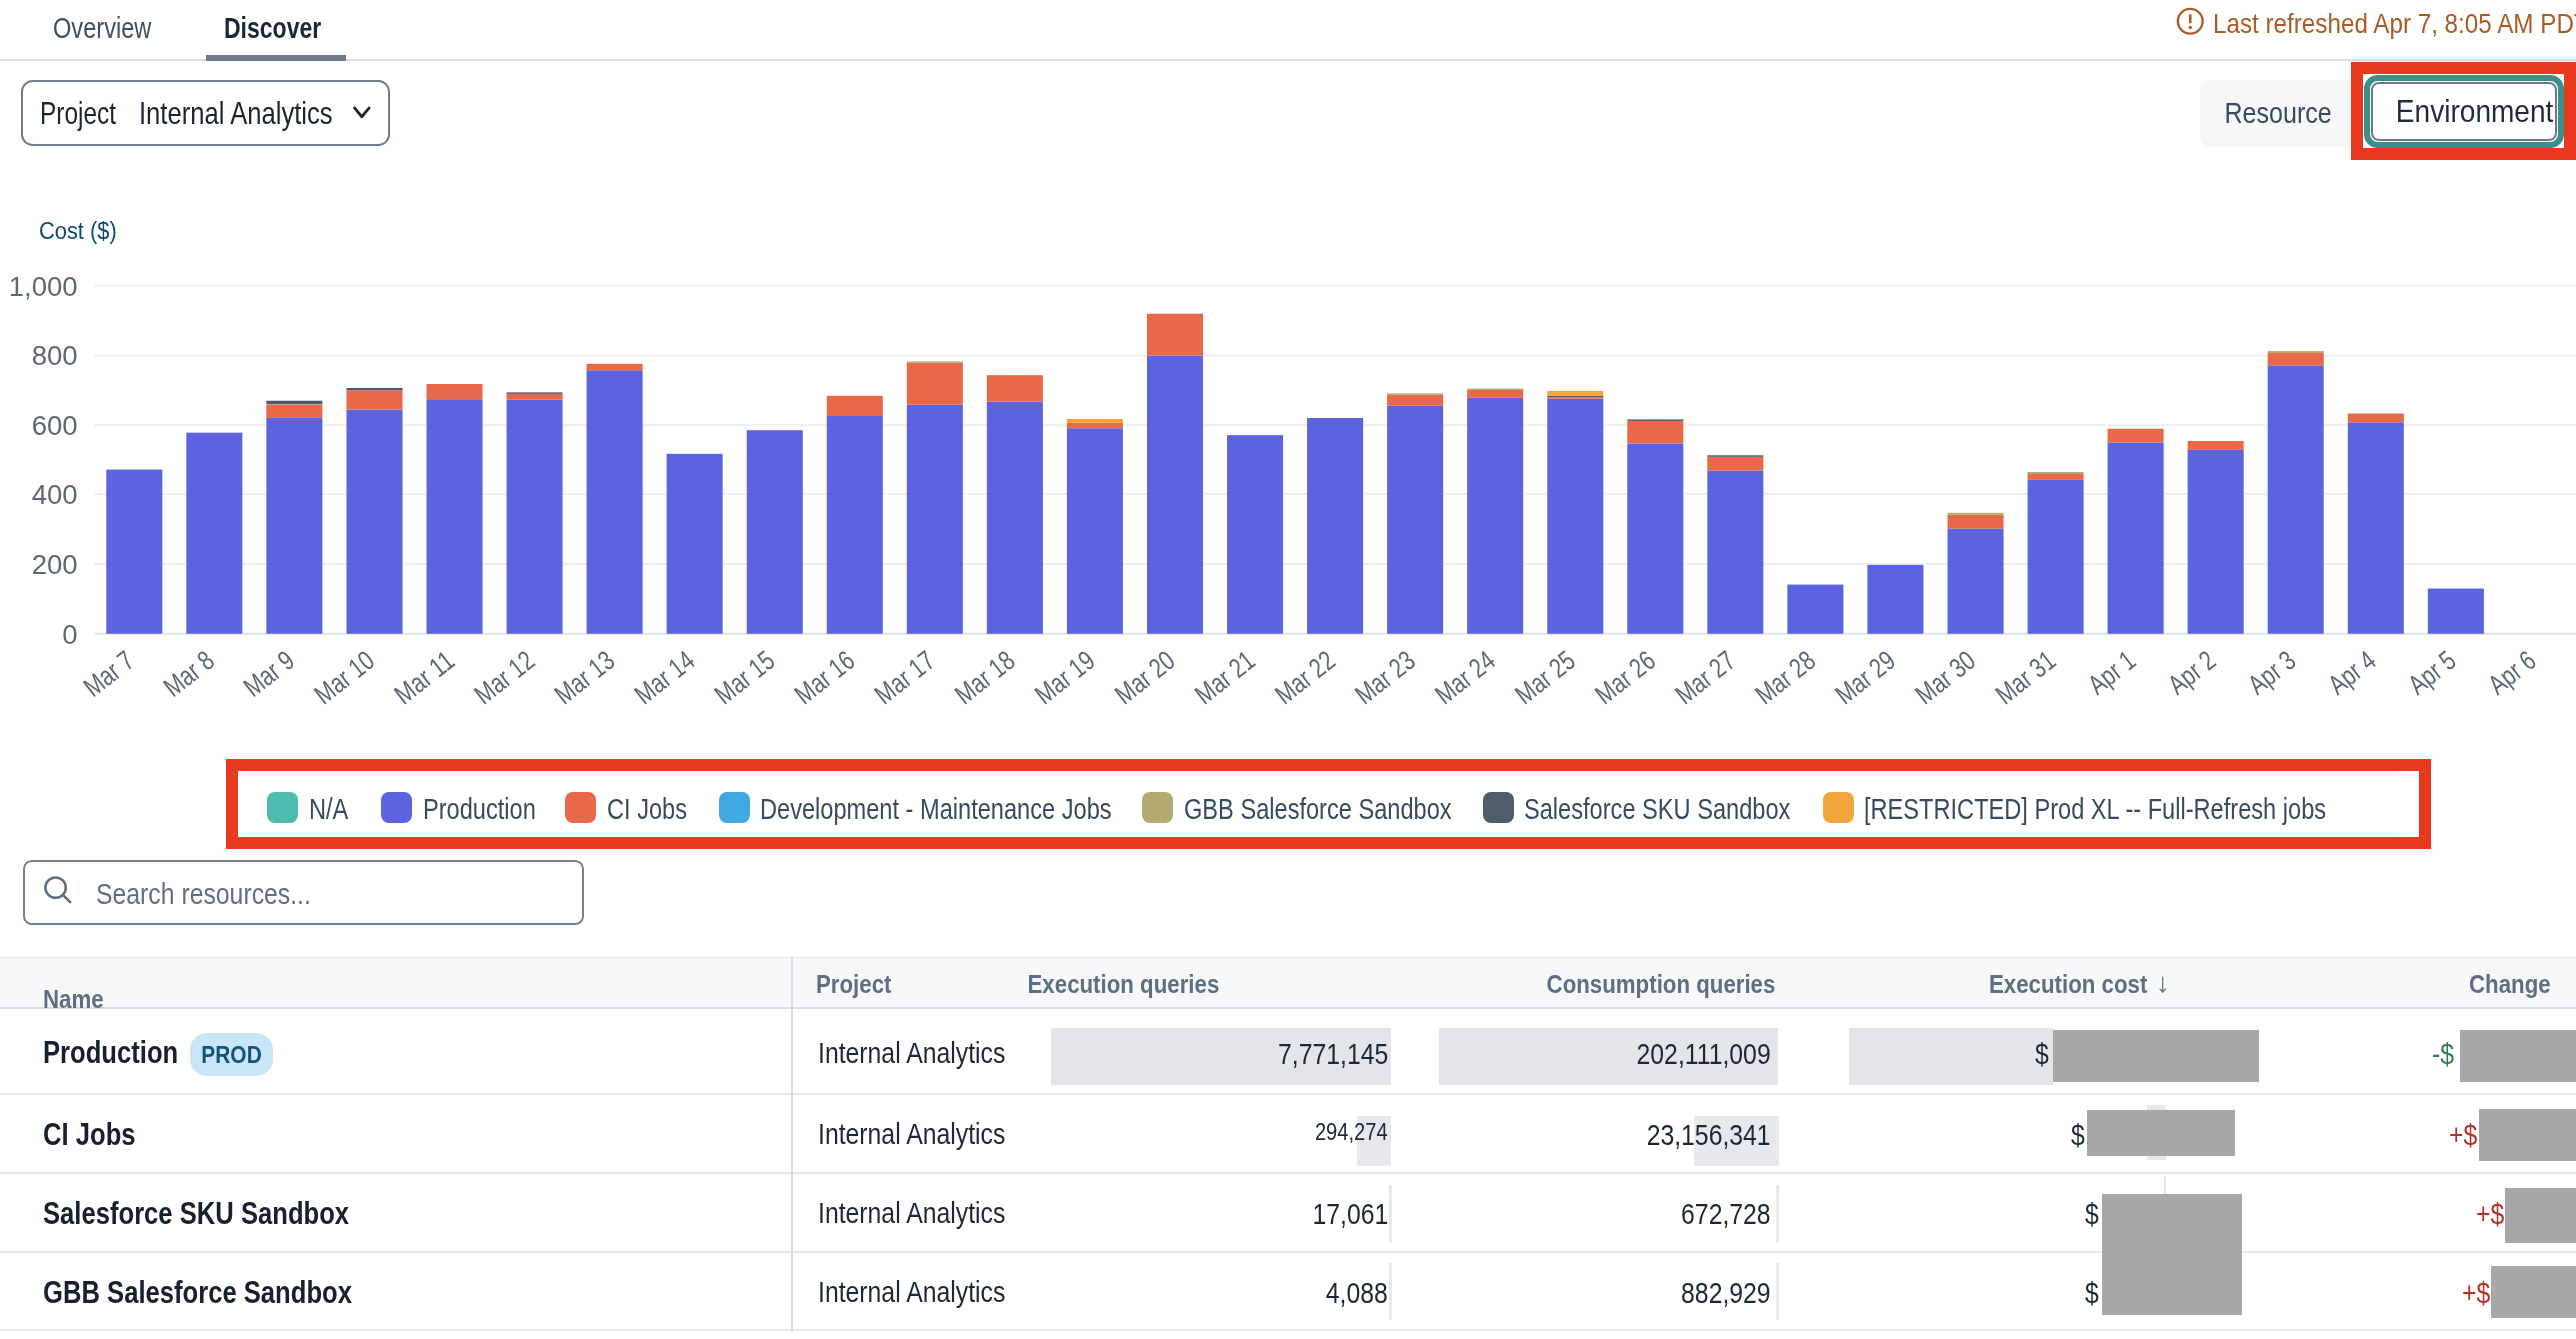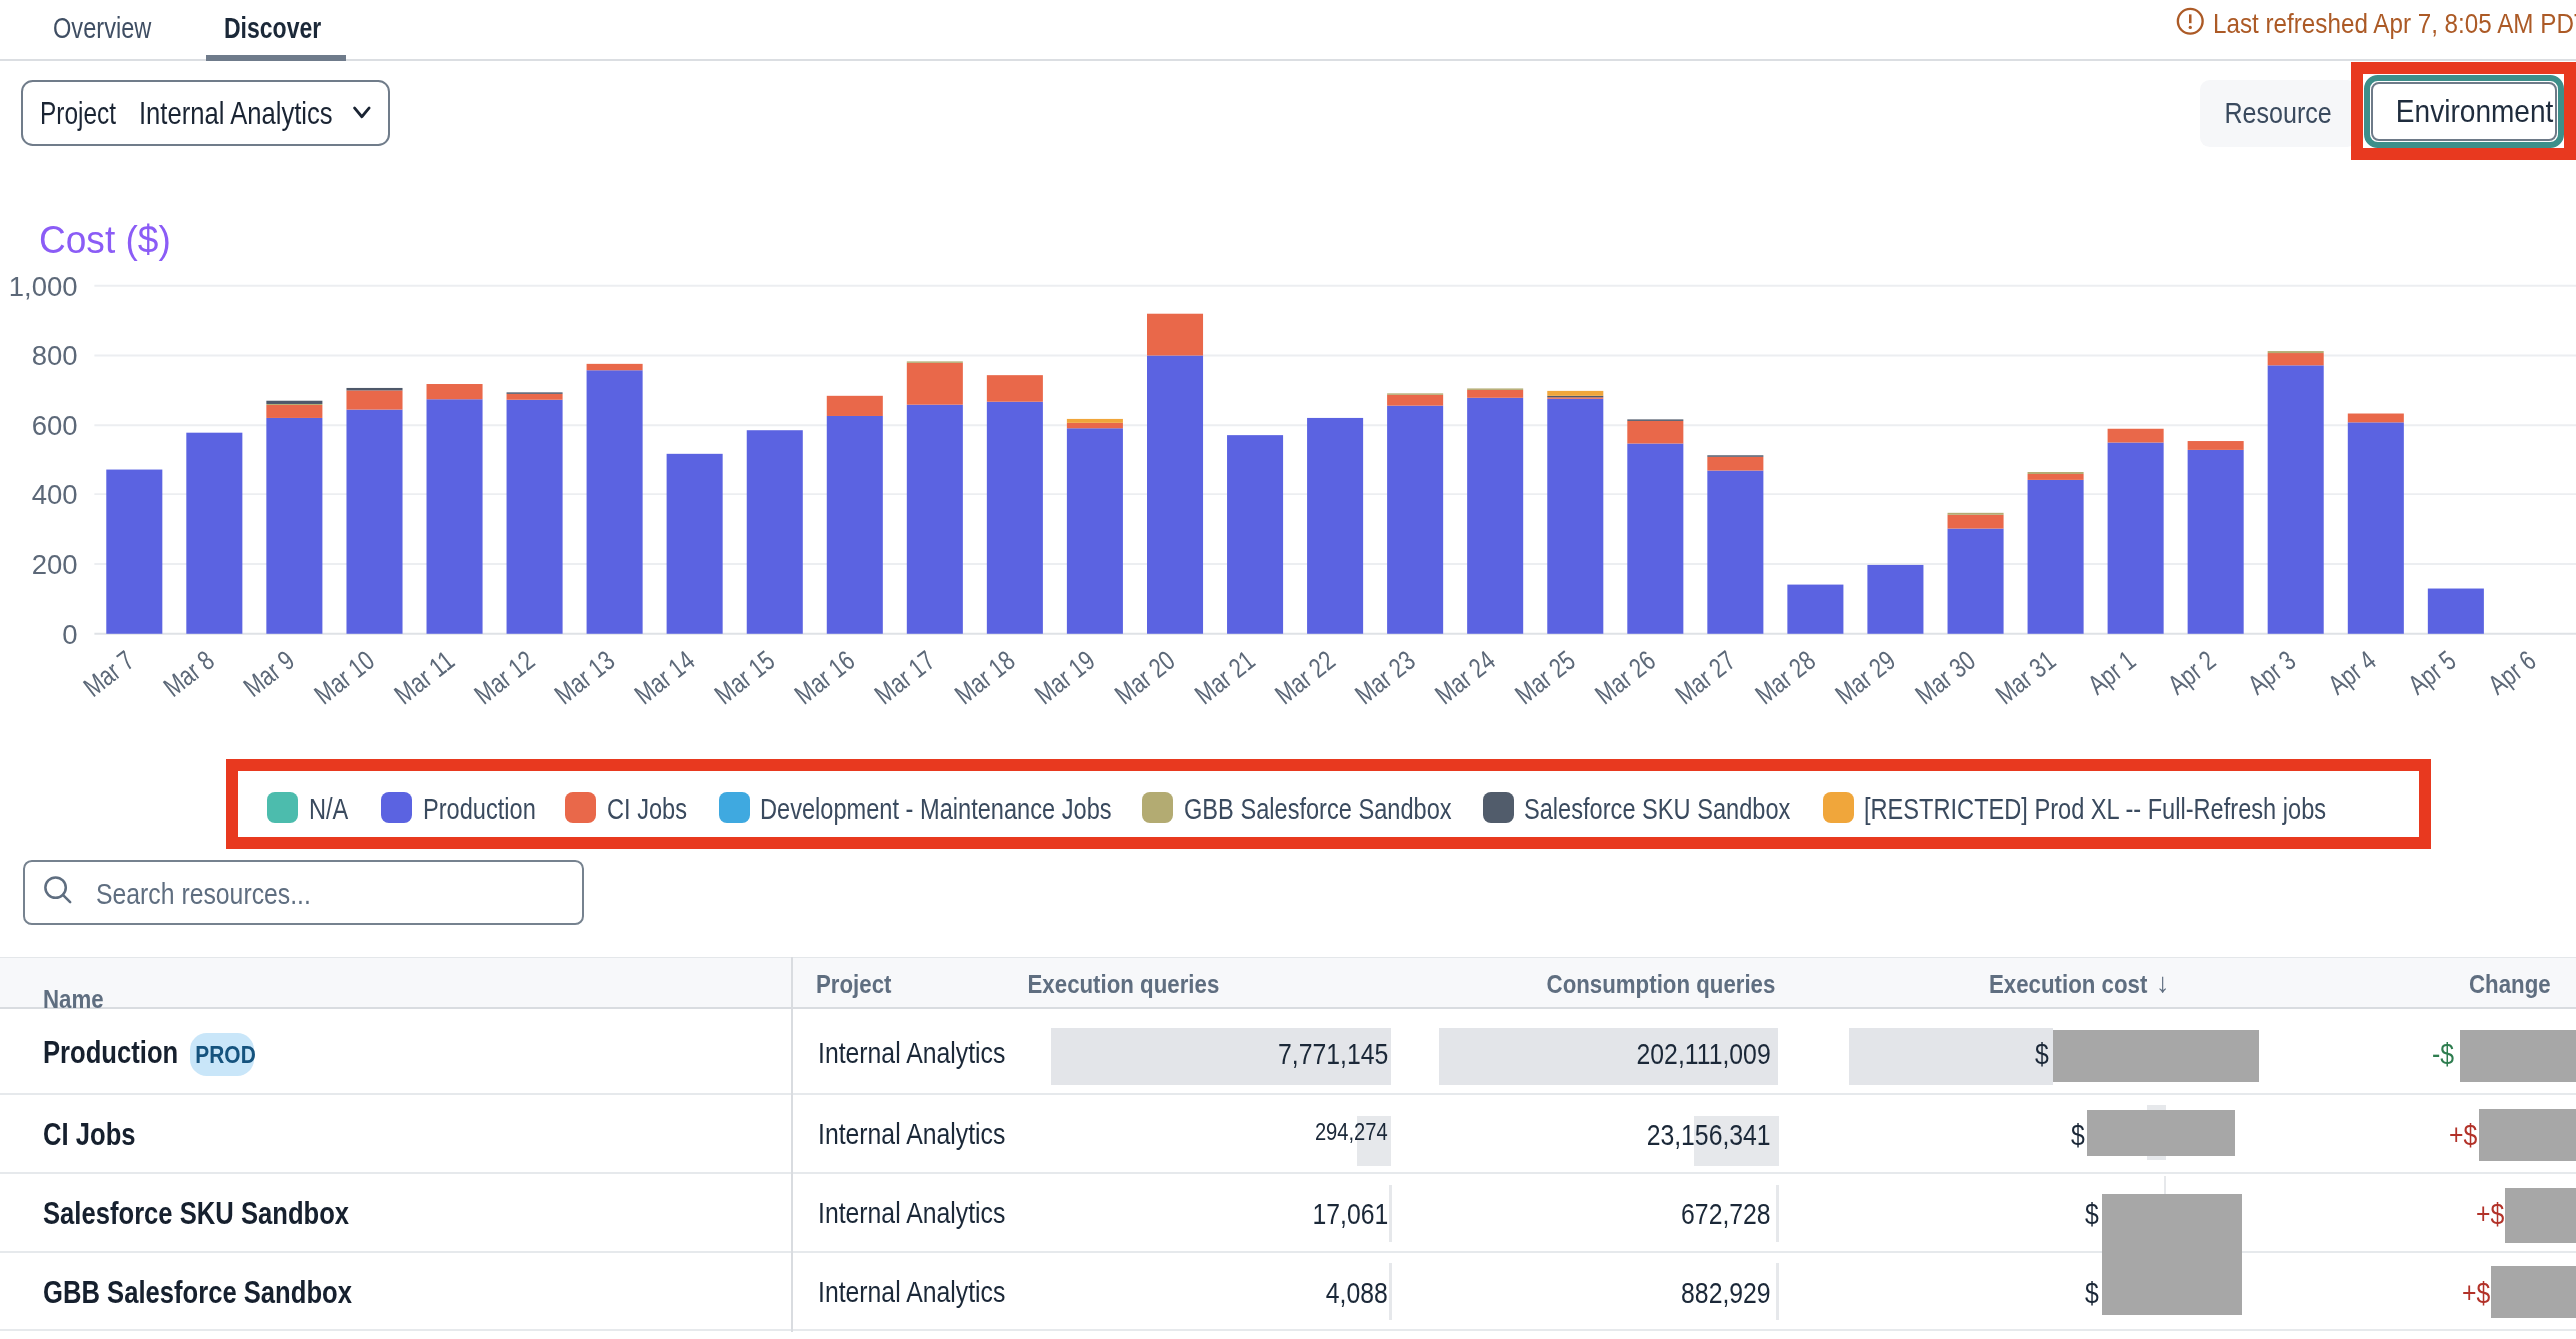--- a/index.html
+++ b/index.html
@@ -32,21 +32,21 @@
   <svg class="abs" style="left:352px; top:105px;" width="19.7" height="14.7" viewBox="0 0 20 15">
     <polyline points="2.5,3 10,12 17.5,3" fill="none" stroke="#1A2433" stroke-width="2.8" stroke-linecap="round" stroke-linejoin="round"></polyline>
   </svg>
 
   <div class="abs" style="left:2200px; top:80px; width:157px; height:67px; background:#F6F7F9; border-radius:9.8px;"></div>
   <div class="abs" style="left:2200px; top:80px; width:157px; height:67px; font-size:29.5px; color:#3A4A5E; text-align:center; line-height:65px;"><span class="tx" style="transform:scaleX(0.85); transform-origin:50% 50%;">Resource</span></div>
   <div class="abs" style="left:2351px; top:62px; width:225px; height:98px; border:12.8px solid #E8391F;"></div>
   <div class="abs" style="left:2364px; top:75px; width:200px; height:73px; border:6.9px solid #3D8F8A; border-radius:13.8px; background:#fff;"></div>
   <div class="abs" style="left:2371px; top:82px; width:186px; height:59px; border:2px solid #6E7A88; border-radius:7.9px; background:#fff; font-size:30.5px; color:#1F2C3D; text-align:center; line-height:55px;padding-left:16px;"><span class="tx" style="transform:scaleX(0.92); transform-origin:50% 50%;">Environment</span></div>
 
-  <div class="abs" style="left:39px; top:218px; font-size:39px; color:#8b5cf6;"><span class="tx" style="transform:scaleX(0.95);">Cost ($)</span></div>
+  <div class="abs" style="left:39px; top:218px; font-size:23px; color:#0c4a6e;"><span class="tx" style="transform:scaleX(0.95);">Cost ($)</span></div>
 
   <svg class="abs" style="left:0; top:256px;" width="2576" height="492" viewBox="0 0 2620 500">
     <g stroke="#ECEEF1" stroke-width="2">
       <line x1="96" y1="30" x2="2620" y2="30"></line>
       <line x1="96" y1="101" x2="2620" y2="101"></line>
       <line x1="96" y1="172" x2="2620" y2="172"></line>
       <line x1="96" y1="242" x2="2620" y2="242"></line>
       <line x1="96" y1="313" x2="2620" y2="313"></line>
     </g>
     <line x1="96" y1="384" x2="2620" y2="384" stroke="#DFE2E6" stroke-width="2"></line>
@@ -195,21 +195,21 @@
   <div class="abs" style="left:2156px; top:967px; font-size:27.5px; color:#5F6E80;">↓</div>
   <div class="abs" style="left:2469px; top:969px; font-size:26.5px; font-weight:bold; color:#5F6E80;"><span class="tx">Change</span></div>
 
   <div class="abs" style="left:0; top:1093px; width:2576px; height:2px; background:#E6E9EC;"></div>
   <div class="abs" style="left:0; top:1172px; width:2576px; height:2px; background:#E6E9EC;"></div>
   <div class="abs" style="left:0; top:1251px; width:2576px; height:2px; background:#E6E9EC;"></div>
   <div class="abs" style="left:0; top:1329px; width:2576px; height:2px; background:#E6E9EC;"></div>
   <div class="abs" style="left:791px; top:957px; width:2px; height:375px; background:#D9DCE0;"></div>
 
   <div class="abs" style="left:43px; top:1035px; font-size:30.5px; font-weight:bold; color:#16202E;"><span class="tx">Production</span></div>
-  <div class="abs" style="left:190px; top:1033px; width:64px; height:43px; background:#C9E6F9; border-radius:16.7px; font-size:24.6px; font-weight:bold; color:#15537E; text-align:center; line-height:43px;"><span class="tx" style="transform:scaleX(0.85); transform-origin:50% 50%;">PROD</span></div>
+  <div class="abs" style="left:190px; top:1033px; width:83px; height:43px; background:#C9E6F9; border-radius:16.7px; font-size:24.6px; font-weight:bold; color:#15537E; text-align:center; line-height:43px;"><span class="tx" style="transform:scaleX(0.85); transform-origin:50% 50%;">PROD</span></div>
   <div class="abs" style="left:818px; top:1036px; font-size:29.5px; color:#1B2838;"><span class="tx">Internal Analytics</span></div>
   <div class="abs" style="left:1051px; top:1028px; width:340px; height:57px; background:#E3E5E9;"></div>
   <div class="abs" style="left:995px; top:1037px; width:393px; font-size:29.5px; color:#1B2838; text-align:right;"><span class="txr">7,771,145</span></div>
   <div class="abs" style="left:1439px; top:1028px; width:339px; height:57px; background:#E3E5E9;"></div>
   <div class="abs" style="left:1378px; top:1037px; width:393px; font-size:29.5px; color:#1B2838; text-align:right;"><span class="txr">202,111,009</span></div>
   <div class="abs" style="left:1849px; top:1028px; width:204px; height:57px; background:#E3E5E9;"></div>
   <div class="abs" style="left:2035px; top:1037px; font-size:29.5px; color:#1B2838;"><span class="tx">$</span></div>
   <div class="abs" style="left:2053px; top:1030px; width:206px; height:52px; background:#A7A7A7;"></div>
   <div class="abs" style="left:2432px; top:1037px; font-size:29.5px; color:#2E7D4F;"><span class="tx">-$</span></div>
   <div class="abs" style="left:2460px; top:1030px; width:116px; height:52px; background:#A7A7A7;"></div>

